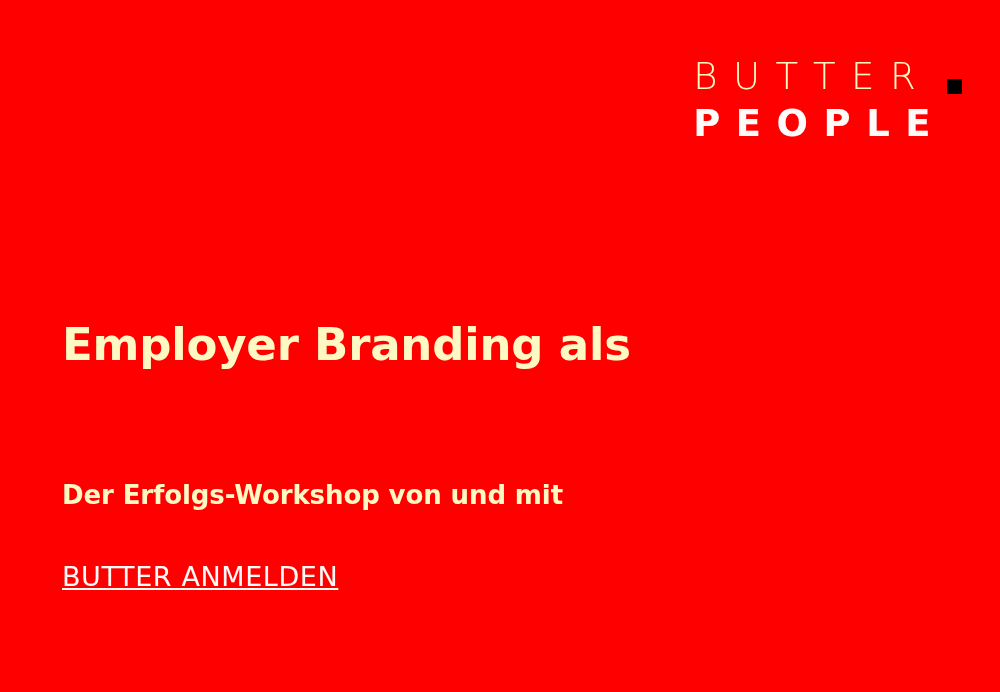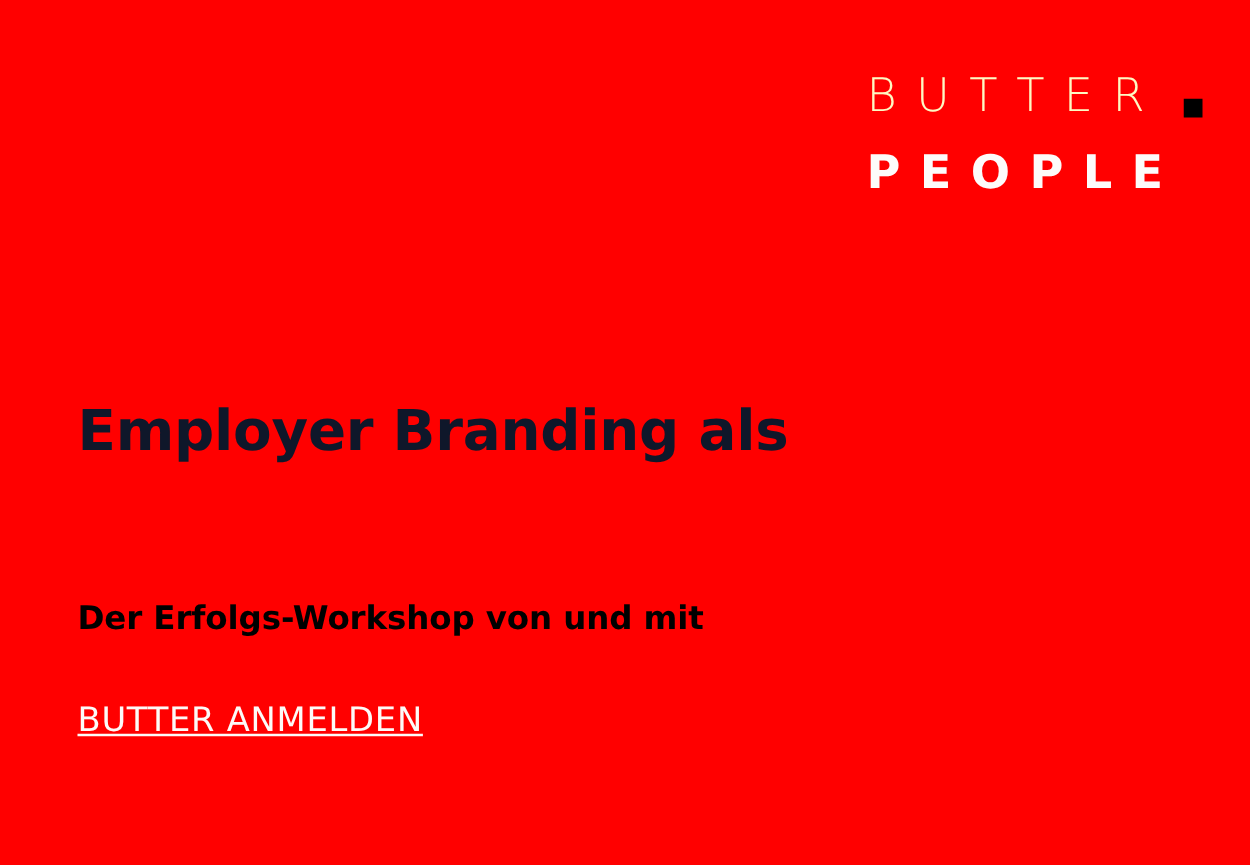--- a/index.html
+++ b/index.html
@@ -41,40 +41,40 @@
   }
 
   .logo-row-2 {
     display: block;
     position: relative;
     white-space: nowrap;
     font-size: 37px;
     font-weight: 800;
     letter-spacing: 15.5px;
     color: #fdfbfa;
-    margin-top: 24px;
+    margin-top: 10px;
     padding-right: 2px;
   }
 
   .logo-dot {
     position: absolute;
     width: 15px;
     height: 15px;
     background: #000000;
     right: -14px;
     bottom: 1px;
   }
 
   
   .headline {
     position: absolute;
     left: 62px;
     top: 286px;
     width: 700px;
-    color: #0f172a;
+    color: #fef9c3;
     font-size: 45px;
     font-weight: 700;
     line-height: 57px;
     letter-spacing: -0.2px;
     white-space: nowrap;
   }
 
   .headline-line {
     display: block;
     position: relative;
@@ -89,21 +89,21 @@
     margin-left: 16px;
     margin-bottom: 1px;
   }
 
   
   .subcopy {
     position: absolute;
     left: 62px;
     top: 452px;
     width: 700px;
-    color: #000000;
+    color: #fef9c3;
     font-size: 26px;
     font-weight: 700;
     line-height: 35px;
     letter-spacing: -0.1px;
     white-space: nowrap;
   }
 
   .subcopy-line { display: block; }
 
   

